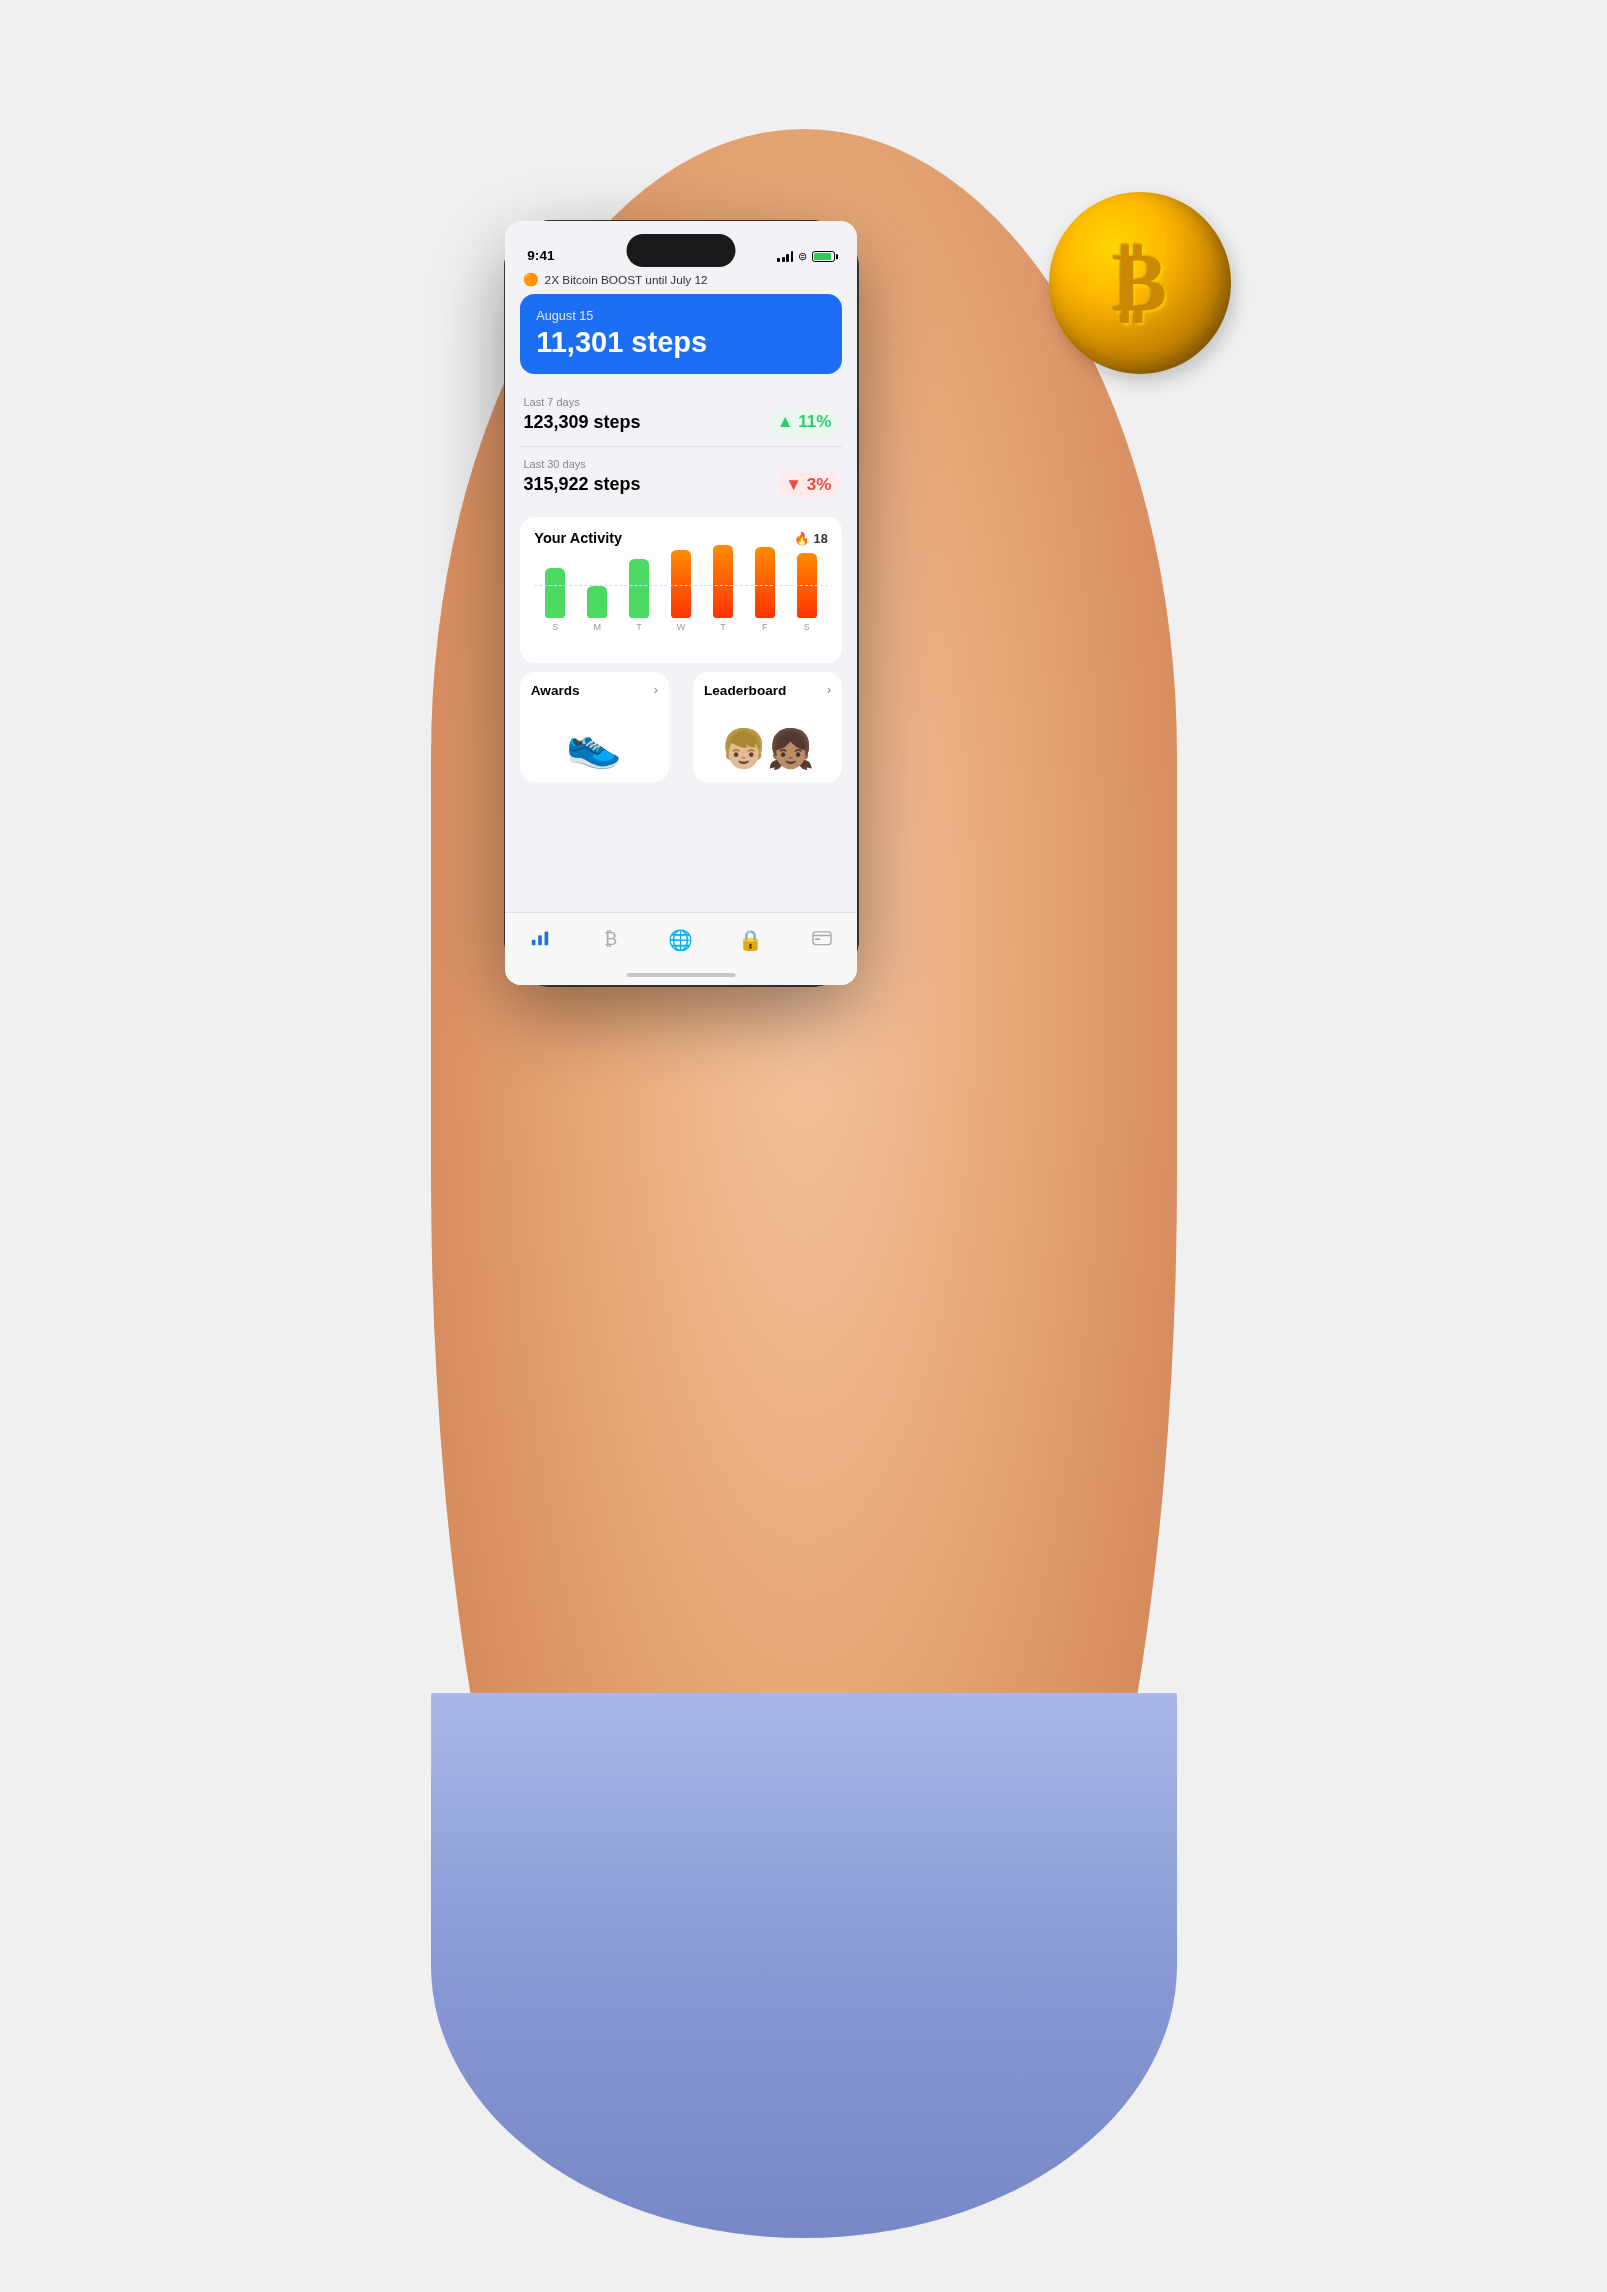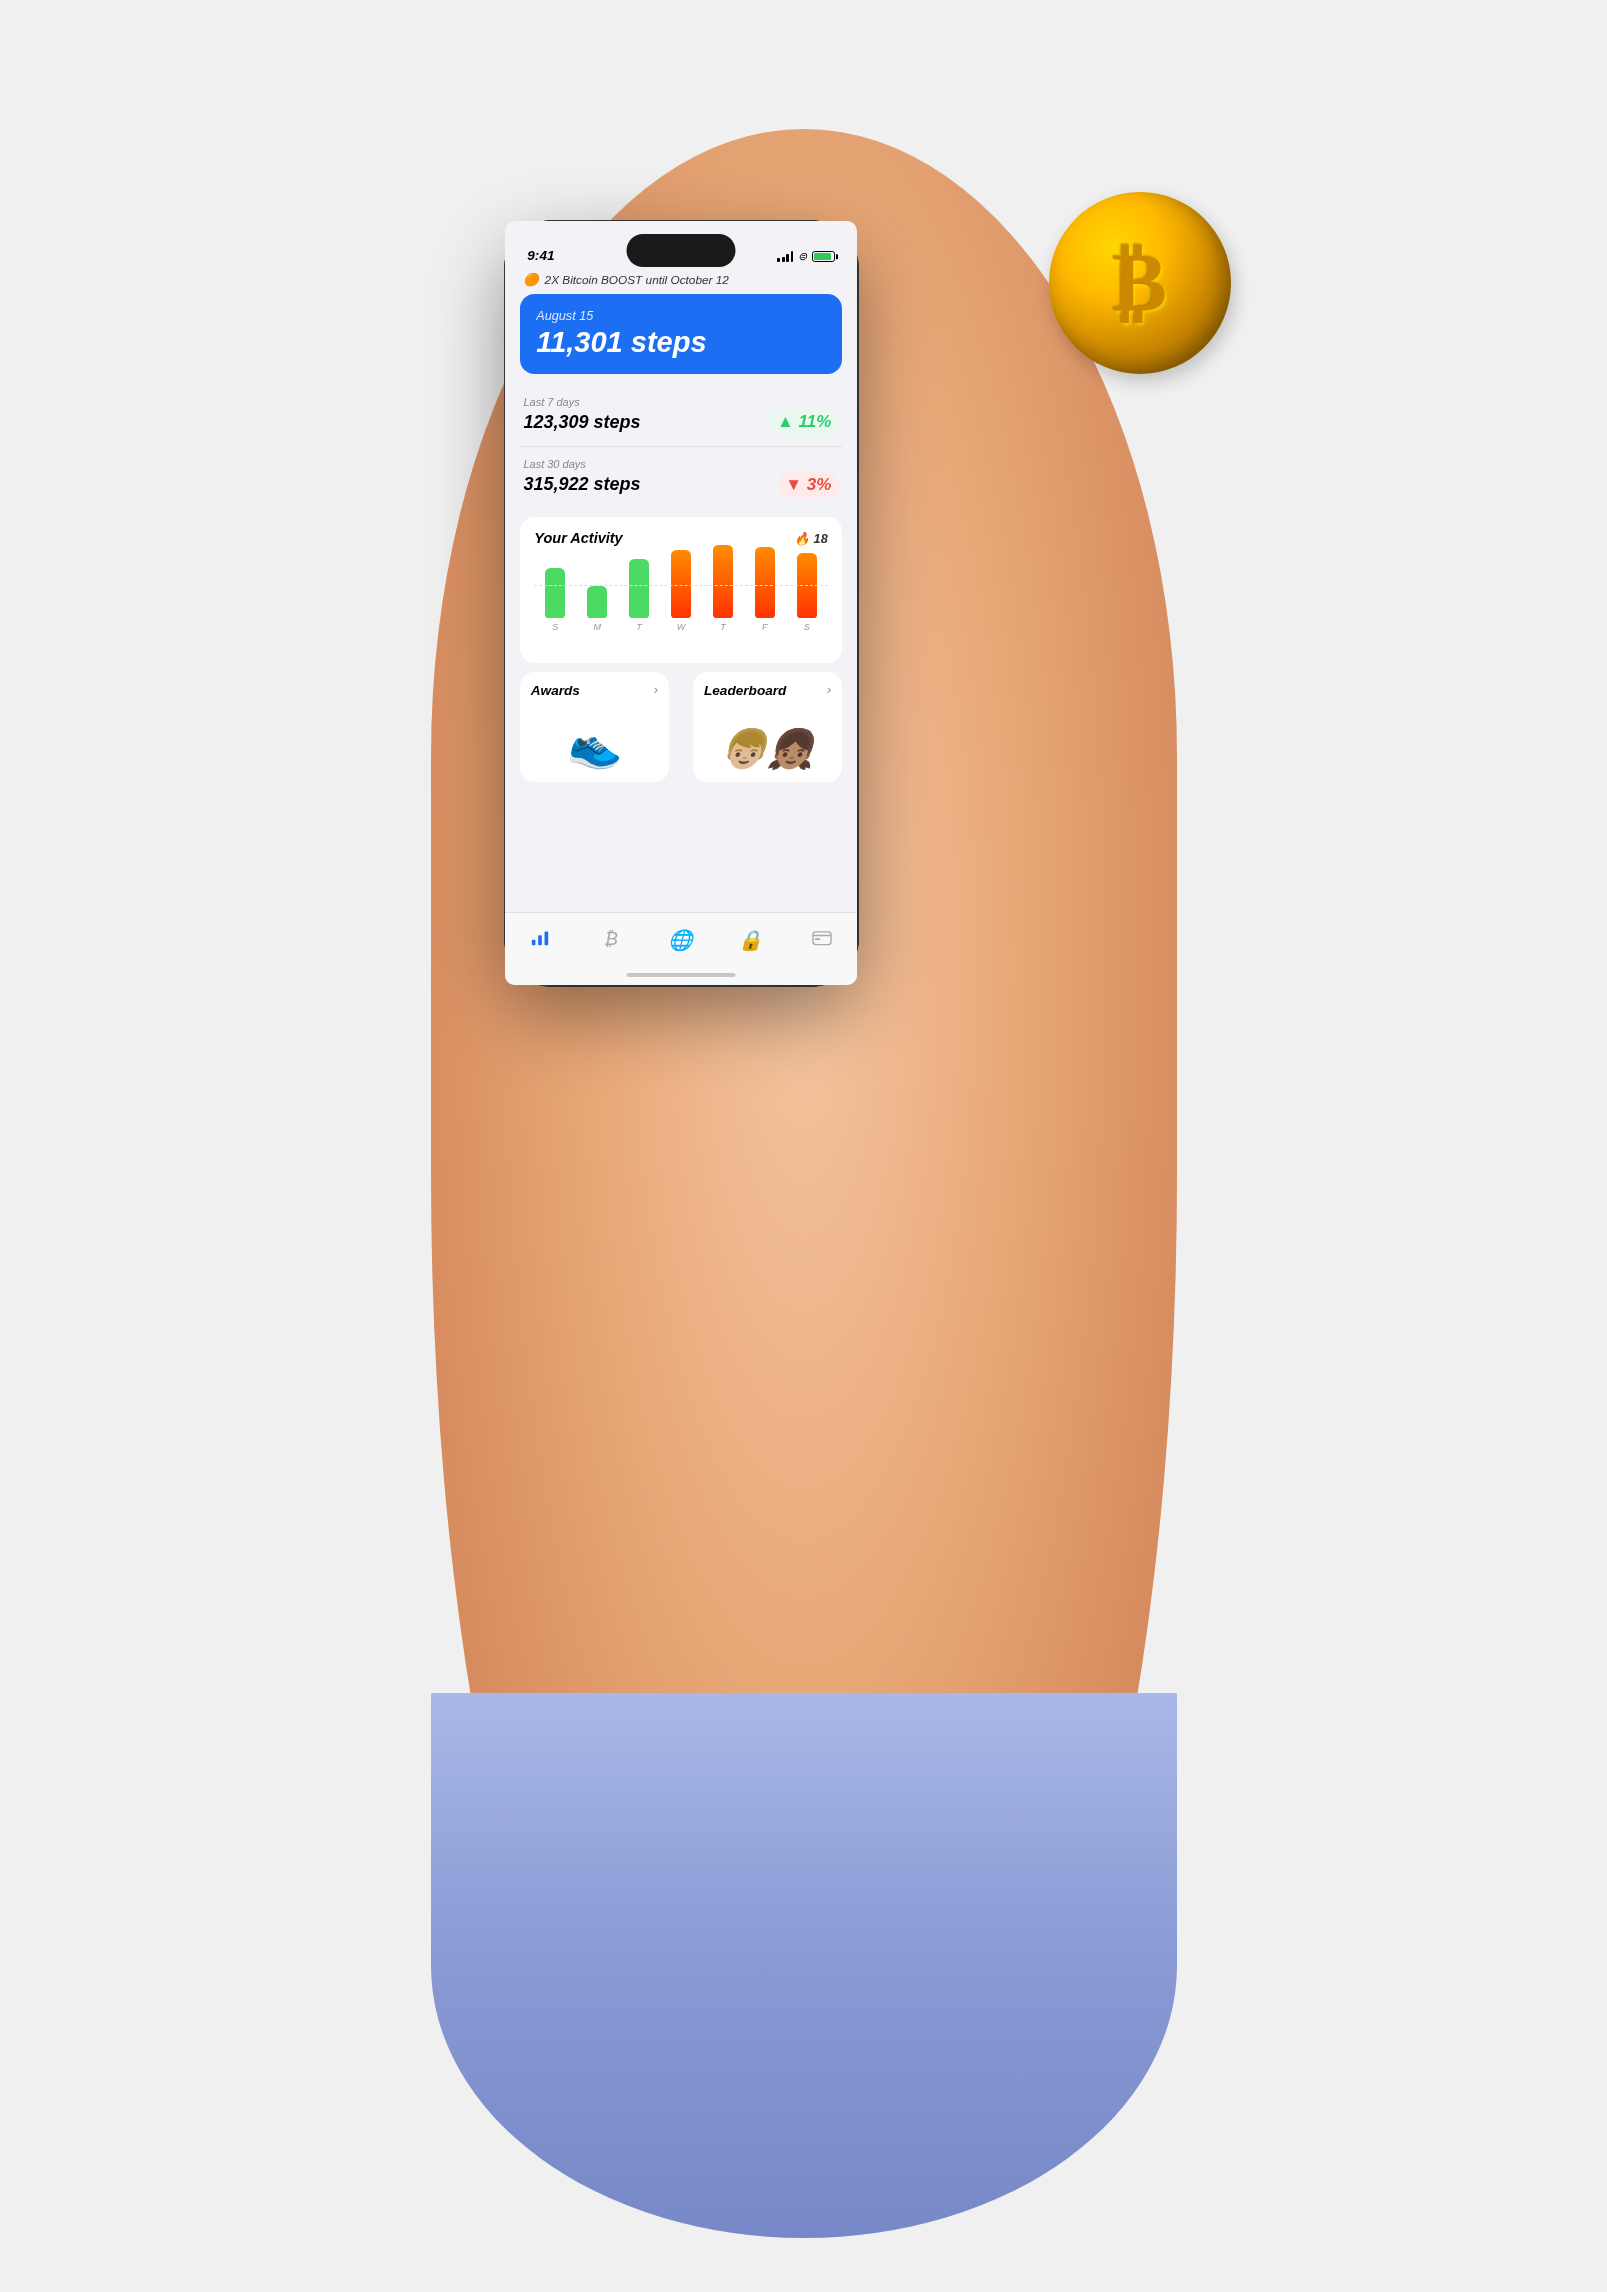--- a/index.html
+++ b/index.html
@@ -84,24 +84,23 @@
       left: 109px;
       z-index: 20;
       box-shadow: 0 27px 73px rgba(0,0,0,0.4), inset 0 0 0 1.8px #333;
       padding: 1.8px;
     }
 
     .phone-inner {
       width: 100%;
       height: 100%;
       background: #f2f2f7;
-      border-radius: 10px;
+      border-radius: 16px;
       overflow: hidden;
       position: relative;
-      font-style: italic;
     }
 
     
     .dynamic-island {
       position: absolute;
       top: 12.7px;
       left: 50%;
       transform: translateX(-50%);
       width: 109px;
       height: 33px;
@@ -486,21 +485,21 @@
             <div class="battery-fill"></div>
           </div>
         </div>
       </div>
 
       <div class="app-content">
 
 
         <div class="boost-banner">
           <span style="font-size:12.7px;">🟠</span>
-          <span class="boost-text">2X Bitcoin BOOST until October 12</span>
+          <span class="boost-text">2X Bitcoin BOOST until July 12</span>
         </div>
 
         <div class="today-card">
           <div class="today-label">August 15</div>
           <div class="today-steps">11,301 steps</div>
         </div>
 
         <div class="stats-section">
           <div class="stat-row">
             <div class="stat-label">Last 7 days</div>

